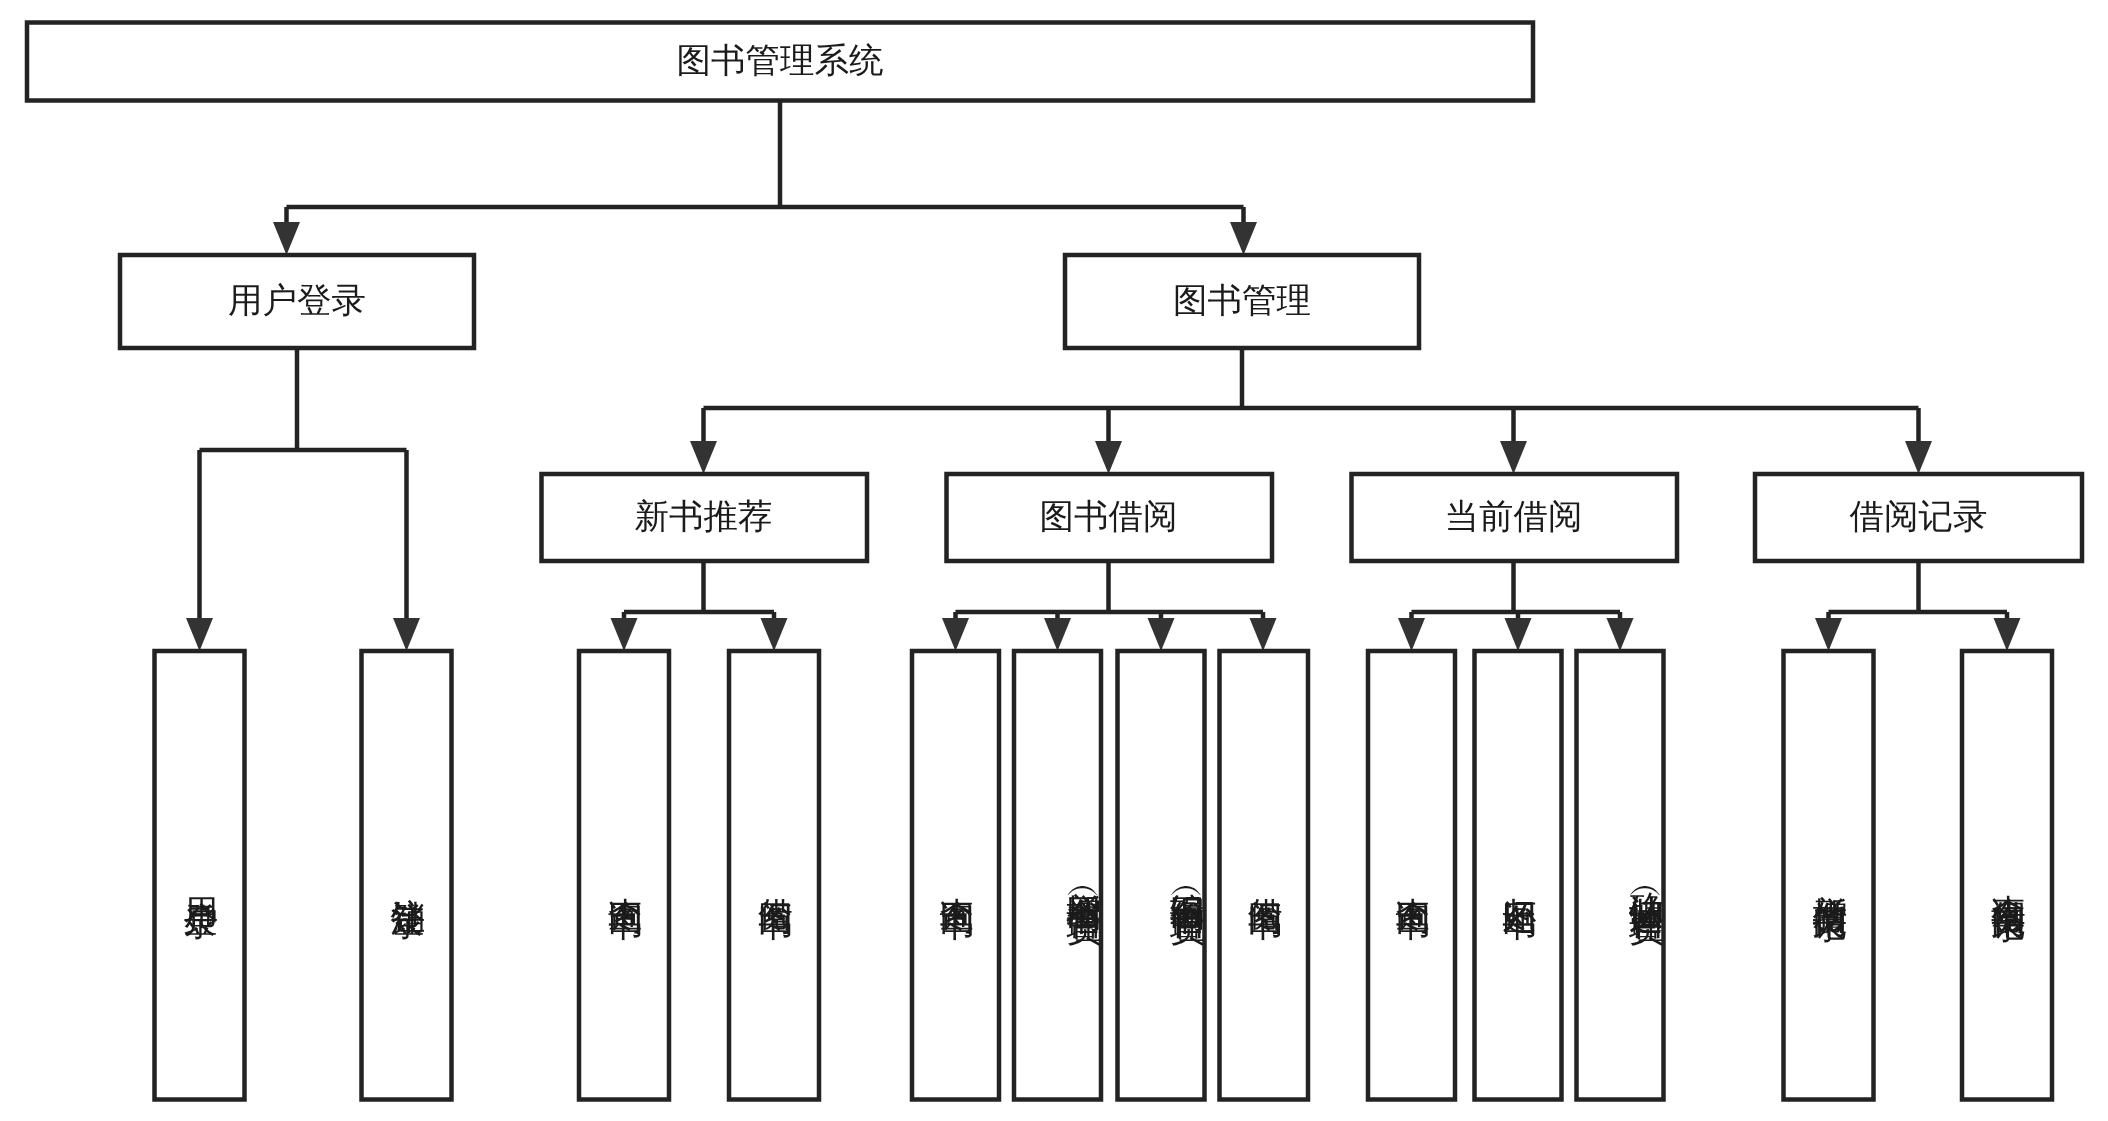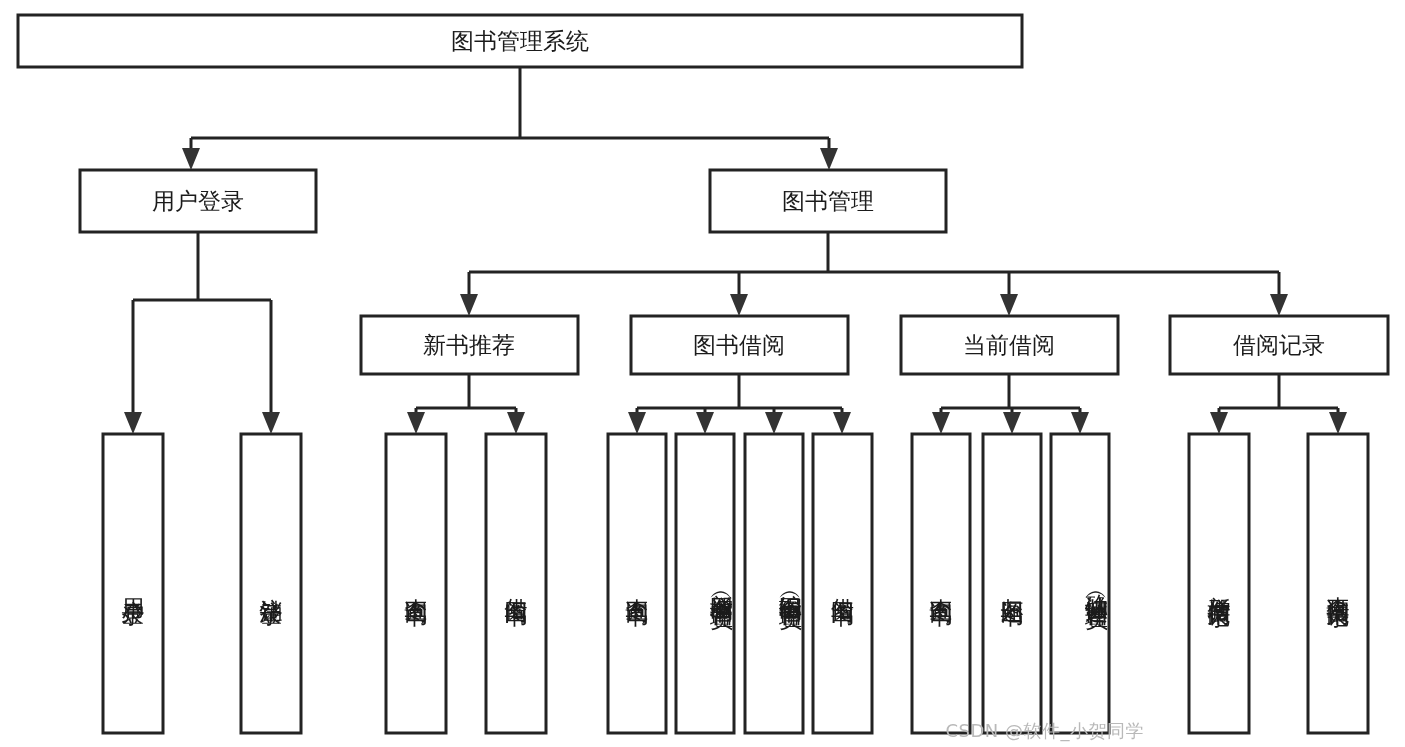--- a/index.html
+++ b/index.html
@@ -220,15 +220,14 @@
   <div class="vlabel centered" style="left:912px; top:434px; width:58px; height:299px;">查询图书</div>
 
   <div class="vlabel centered" style="left:983px; top:434px; width:58px; height:299px;">归还图书</div>
 
   <div class="vlabel" style="left:1051px; top:440px; width:58px; height:290px;">确认归还（管理员）</div>
 
   <div class="vlabel centered" style="left:1189px; top:434px; width:60px; height:299px;">新增借阅记录</div>
 
   <div class="vlabel centered" style="left:1308px; top:434px; width:60px; height:299px;">查询借阅记录</div>
 
-  <div class="watermark">CSDN @软件_小贺同学</div>
 
 </div>
 
 </body></html>

